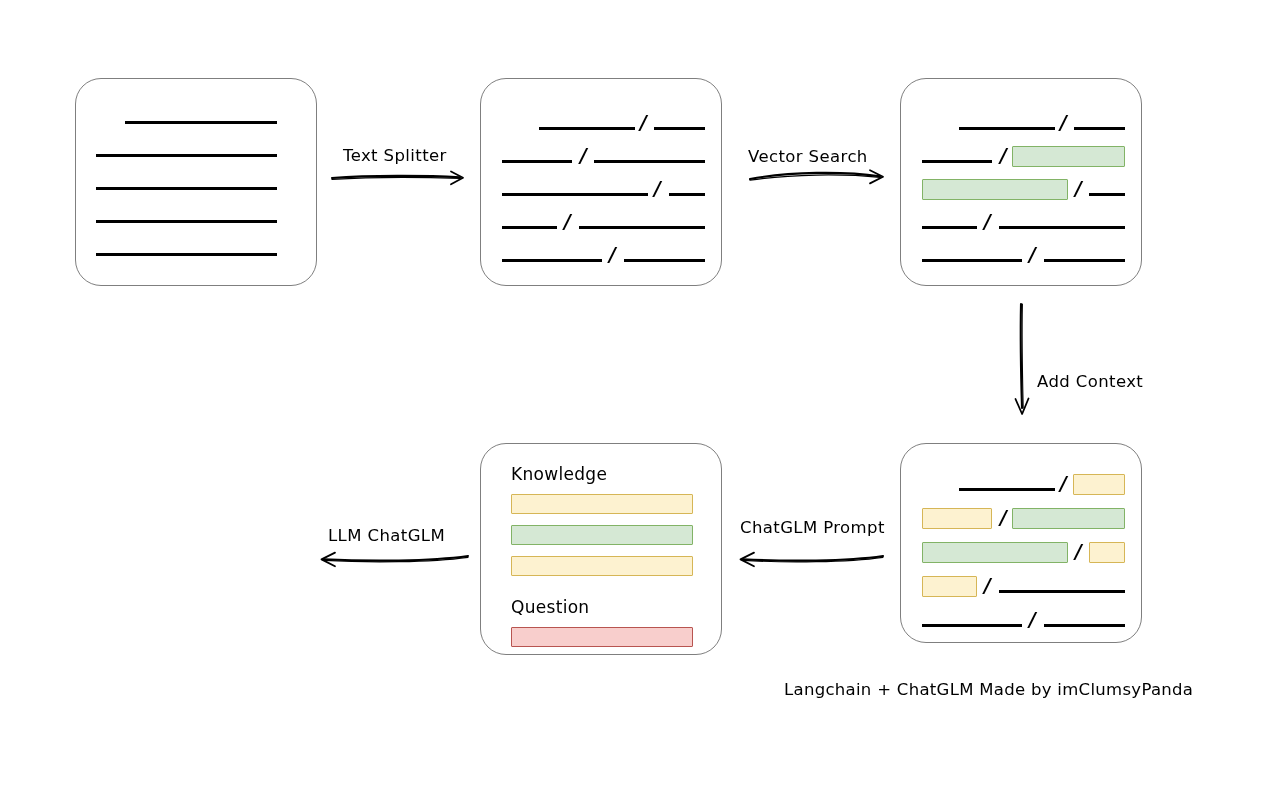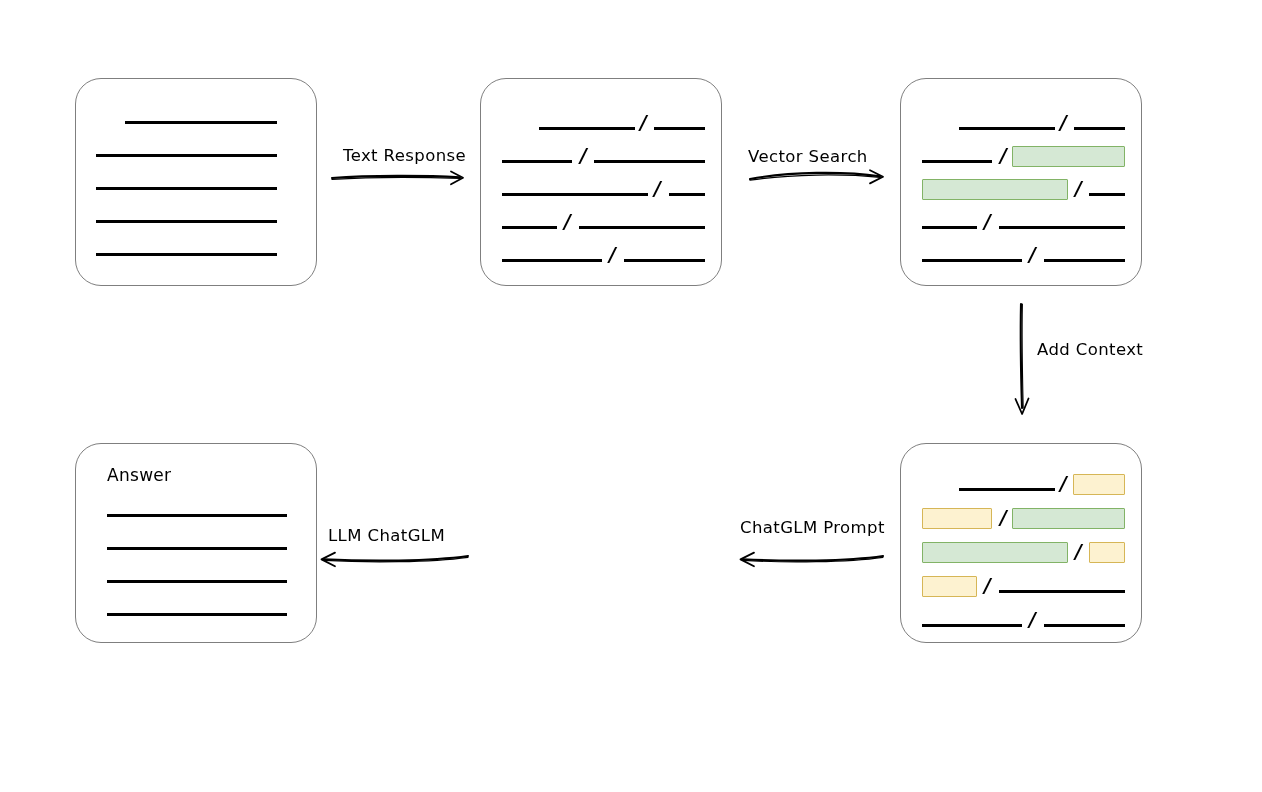--- a/index.html
+++ b/index.html
@@ -120,21 +120,21 @@
       </div>
   </div>
 
   <div class="arrow" style="left:330px;top:168px;width:140px;height:20px;">
     <svg width="140" height="20" viewBox="0 0 140 20">
       <path d="M2,10 C40,7.2 95,7.4 130,9.2" stroke="#000" stroke-width="2.1" fill="none" stroke-linecap="round"></path>
       <path d="M2,11.4 C40,9 95,9.2 130,10.4" stroke="#000" stroke-width="1.2" fill="none" stroke-linecap="round"></path>
       <path d="M121,3.5 L133,9.8 L121,16.3" stroke="#000" stroke-width="1.8" fill="none" stroke-linejoin="round" stroke-linecap="round"></path>
     </svg>
   </div>
-  <div class="caption" style="left:343px;top:146px;">Text Response</div>
+  <div class="caption" style="left:343px;top:146px;">Text Splitter</div>
 
   <div class="card" style="left:480px;top:78px;width:242px;height:208px;">
     <div id="card-split" style="position:absolute;left:0;top:0;right:0;bottom:0;">
         <div class="row" style="top: 36px;">
           <div class="seg" style="left: 58px; width: 96px;"></div>
           <div class="slash" style="left: 156px;">/</div>
           <div class="seg" style="left: 173px; width: 51px;"></div>
         </div>
         <div class="row" style="top: 69px;">
           <div class="seg" style="left: 21px; width: 70px;"></div>
@@ -198,21 +198,21 @@
       </div>
   </div>
 
   <div class="arrow" style="left:1008px;top:302px;width:28px;height:118px;">
     <svg width="28" height="118" viewBox="0 0 28 118">
       <path d="M13,2 C12.2,40 13.2,80 14,106" stroke="#000" stroke-width="2.1" fill="none" stroke-linecap="round"></path>
       <path d="M14.4,2 C13.6,40 14.6,80 15.2,106" stroke="#000" stroke-width="1.1" fill="none" stroke-linecap="round"></path>
       <path d="M7.5,97 L14.1,112 L20.5,96.5" stroke="#000" stroke-width="1.8" fill="none" stroke-linejoin="round" stroke-linecap="round"></path>
     </svg>
   </div>
-  <div class="caption" style="left:1037px;top:340px;">Add Context</div>
+  <div class="caption" style="left:1037px;top:372px;">Add Context</div>
 
   <div class="card" style="left:900px;top:443px;width:242px;height:200px;">
     <div id="card-context" style="position:absolute;left:0;top:0;right:0;bottom:0;">
         <div class="row" style="top: 32px;">
           <div class="seg" style="left: 58px; width: 96px;"></div>
           <div class="slash" style="left: 156px;">/</div>
           <div class="chunk yellow" style="left: 172px; width: 52px;"></div>
         </div>
         <div class="row" style="top: 66px;">
           <div class="chunk yellow" style="left: 21px; width: 70px;"></div>
@@ -239,42 +239,36 @@
 
   <div class="arrow" style="left:737px;top:548px;width:148px;height:22px;">
     <svg width="148" height="22" viewBox="0 0 148 22">
       <path d="M146,8 C110,13.2 50,13.6 6,11.2" stroke="#000" stroke-width="2.1" fill="none" stroke-linecap="round"></path>
       <path d="M146,9.3 C110,14.4 50,14.8 6,12.4" stroke="#000" stroke-width="1.2" fill="none" stroke-linecap="round"></path>
       <path d="M17,4.6 L3.5,11.4 L17,18.2" stroke="#000" stroke-width="1.8" fill="none" stroke-linejoin="round" stroke-linecap="round"></path>
     </svg>
   </div>
   <div class="caption" style="left:740px;top:518px;">ChatGLM Prompt</div>
 
+  <div class="card" style="left:480px;top:443px;width:242px;height:212px;">
+    <div id="card-prompt" style="position:absolute;left:0;top:0;right:0;bottom:0;">
+        <div class="cardlabel" style="left: 30px; top: 20px;">Knowledge</div>
+        <div class="bar yellow" style="left: 30px; width: 182px; top: 50px;"></div>
+        <div class="bar green" style="left: 30px; width: 182px; top: 81px;"></div>
+        <div class="bar yellow" style="left: 30px; width: 182px; top: 112px;"></div>
+        <div class="cardlabel" style="left: 30px; top: 153px;">Question</div>
+        <div class="bar red" style="left: 30px; width: 182px; top: 183px;"></div>
+      </div>
+  </div>
 
   <div class="arrow" style="left:318px;top:548px;width:152px;height:22px;">
     <svg width="152" height="22" viewBox="0 0 152 22">
       <path d="M150,8 C112,13.2 52,13.6 6,11.2" stroke="#000" stroke-width="2.1" fill="none" stroke-linecap="round"></path>
       <path d="M150,9.3 C112,14.4 52,14.8 6,12.4" stroke="#000" stroke-width="1.2" fill="none" stroke-linecap="round"></path>
       <path d="M17,4.6 L3.5,11.4 L17,18.2" stroke="#000" stroke-width="1.8" fill="none" stroke-linejoin="round" stroke-linecap="round"></path>
     </svg>
   </div>
   <div class="caption" style="left:328px;top:526px;">LLM ChatGLM</div>
 
-  <div class="card" style="left:75px;top:443px;width:242px;height:200px;">
-    <div class="cardlabel" style="left:31px;top:21px;">Answer</div>
-    <div id="card-answer" style="position:absolute;left:0;top:0;right:0;bottom:0;">
-        <div class="row" style="top: 58px;">
-          <div class="seg" style="left: 31px; width: 180px;"></div>
-        </div>
-        <div class="row" style="top: 91px;">
-          <div class="seg" style="left: 31px; width: 180px;"></div>
-        </div>
-        <div class="row" style="top: 124px;">
-          <div class="seg" style="left: 31px; width: 180px;"></div>
-        </div>
-        <div class="row" style="top: 157px;">
-          <div class="seg" style="left: 31px; width: 180px;"></div>
-        </div>
-      </div>
-  </div>
-
+
+  <div class="footer" style="left:784px;top:680px;">Langchain + ChatGLM Made by imClumsyPanda</div>
 
 </div>
 
 </body></html>

